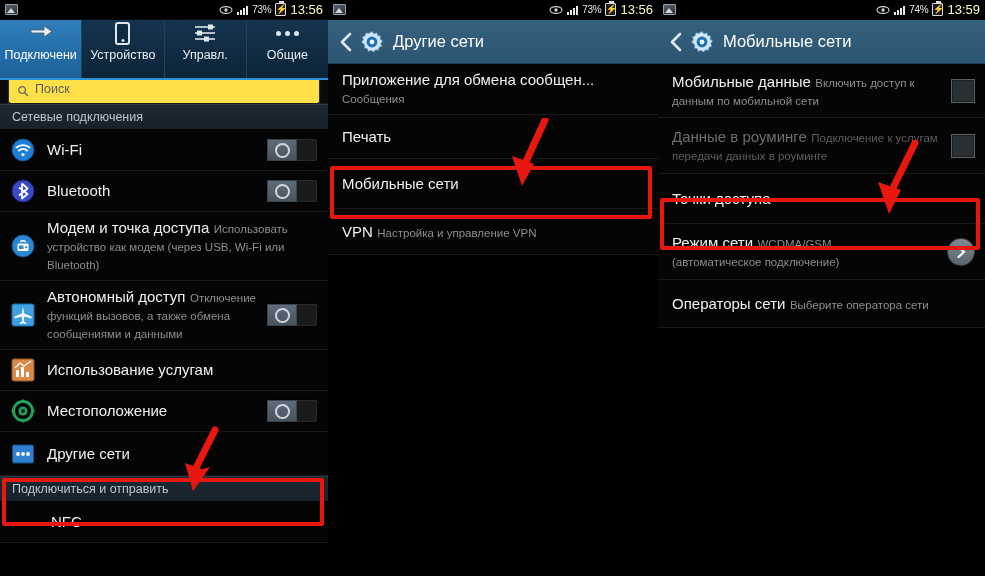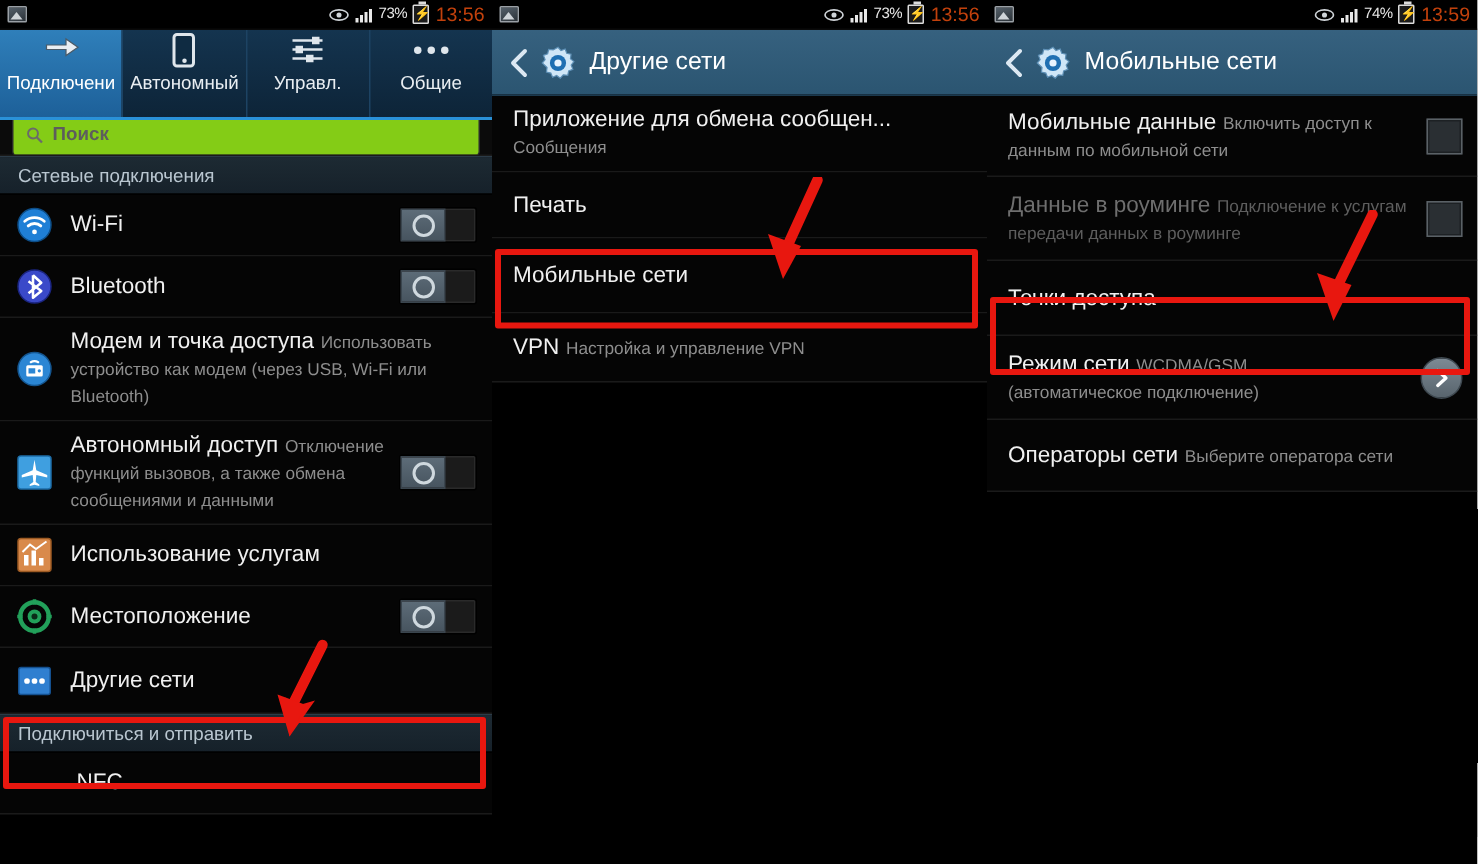--- a/index.html
+++ b/index.html
@@ -68,21 +68,21 @@
     width:11px;height:13px;border:1px solid #dcdcdc;border-radius:1px;
     background:#1b1b1b;position:relative;
   }
   .ic-batt::before{
     content:'';position:absolute;top:-3px;left:3px;width:5px;height:2px;background:#dcdcdc;
   }
   .ic-batt::after{
     content:'\26A1';position:absolute;left:0;right:0;top:-1px;
     font-size:9px;color:#e8e8e8;text-align:center;line-height:13px;
   }
-  .sb-clock { font-size:13px; color:#c2410c; letter-spacing:0px;text-align:center; }
+  .sb-clock { font-size:13px; color:#fef9c3; letter-spacing:0px;text-align:center; }
 
   
   .tabbar {
     display: flex; height: 60px;
     background: linear-gradient(#14344f,#0d2438);
     border-bottom: 2px solid #2a91d8;
   }
   .tab {
     flex: 1;
     display: flex; flex-direction: column;
@@ -124,23 +124,22 @@
   .ab-title { font-size: 16.5px; color:#ffffff; }
 
   
   .searchwrap{
     background:#0b0b0b; padding:2px 8px 3px 8px;
     border-bottom:1px solid #1a1a1a;
     height:24px; overflow:hidden; position:relative;
   }
   .searchbox{
     height:30px;border:1px solid #2a2a2a;border-radius:3px;
-    background:#84cc16; display:flex;align-items:center;gap:6px;padding:0 8px;
+    background:#fde047; display:flex;align-items:center;gap:6px;padding:0 8px;
     margin-top:-8px;
-    font-weight:bold;
   }
   .search-ic{width:12px;height:12px;}
   .search-ph{font-size:12.5px;color:#5d5d5d;}
 
   
   .section-hdr {
     background: linear-gradient(#1d2a33,#16212a);
     color:#b9c6d0; font-size:12.5px;
     padding:5px 10px 5px 12px;
     border-bottom:1px solid #000;
@@ -239,21 +238,21 @@
               <path d="M3 7 L16 7 L16 3 L24 8.5 L16 14 L16 10 L3 10 Z" fill="#e8eef3" stroke="#4b5b68" stroke-width="0.8"></path>
               <path d="M23 14.5 L10 14.5 L10 18 L3 13.5 L10 9.5 L10 12.5 L23 12.5 Z" fill="#c9d4dd" stroke="#4b5b68" stroke-width="0.7" opacity="0.0"></path>
             </svg>
         </span>
         <span class="tab-label">Подключени</span>
       </div>
       <div class="tab">
         <span class="tab-icon">
             <span class="ico-dev"></span>
           </span>
-        <span class="tab-label">Автономный</span>
+        <span class="tab-label">Устройство</span>
       </div>
       <div class="tab">
         <span class="tab-icon">
           <svg class="ico-sliders" viewBox="0 0 22 20">
               <line x1="1" y1="4" x2="21" y2="4" stroke="#dfe6ec" stroke-width="1.6"></line>
               <rect x="14" y="1.5" width="5" height="5" fill="#dfe6ec"></rect>
               <line x1="1" y1="10" x2="21" y2="10" stroke="#dfe6ec" stroke-width="1.6"></line>
               <rect x="3" y="7.5" width="5" height="5" fill="#dfe6ec"></rect>
               <line x1="1" y1="16" x2="21" y2="16" stroke="#dfe6ec" stroke-width="1.6"></line>
               <rect x="10" y="13.5" width="5" height="5" fill="#dfe6ec"></rect>

